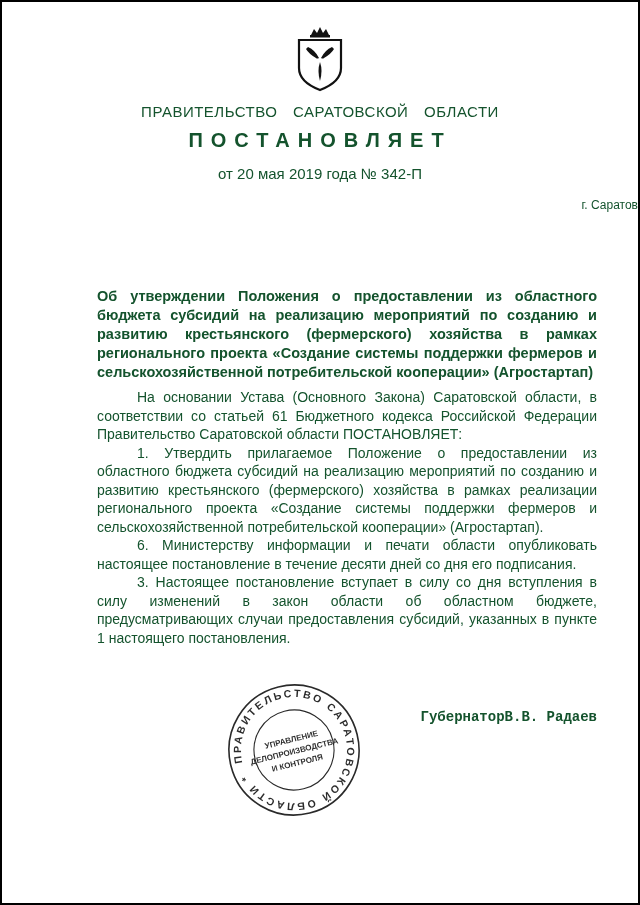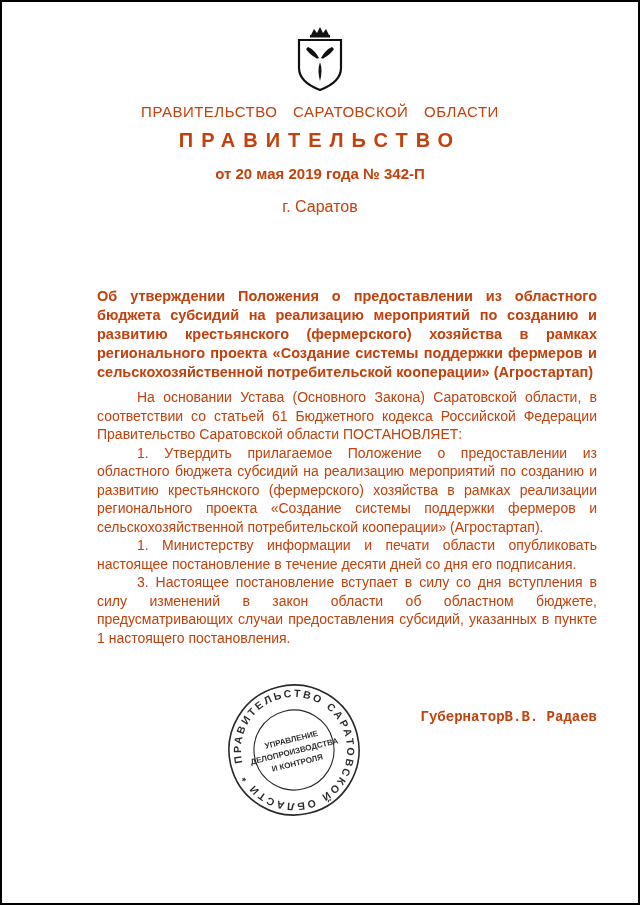--- a/index.html
+++ b/index.html
@@ -3,30 +3,30 @@
 <meta charset="utf-8">
 <style>
   html,body { margin:0; padding:0; background:#ffffff; }
   .page {
     position: relative;
     width: 640px;
     height: 905px;
     box-sizing: border-box;
     border: 2px solid #000;
     background: #fff;
-    color: #c2410c;
+    color: #14532d;
     font-family: "Liberation Sans", sans-serif;
     overflow: hidden;
   }
   .centered { position:absolute; left:0; width:100%; text-align:center; }
   .emblem-wrap { position:absolute; top:24px; left:50%; transform:translateX(-50%); }
   .org-name   { top:101px; font-size:15px; letter-spacing:0.5px; word-spacing:11px; font-weight:400; }
   .doc-type   { top:127px; font-size:20px; font-weight:bold; letter-spacing:8px; }
-  .date-line  { top:163px; font-size:15px; font-weight:bold; }
-  .city-line  { top:196px; font-size:16px; }
+  .date-line  { top:163px; font-size:15px; font-weight:normal; }
+  .city-line  { top:196px; font-size:12px;text-align:right; }
   .doc-title {
     position:absolute; top:249px; left:95px; width:500px;
     font-size:14.5px; font-weight:bold; line-height:19px;
     text-align:justify;
     margin-top:36px;
   }
   .doc-body {
     position:absolute; top:386px; left:95px; width:500px;
     font-size:14px; line-height:18.5px; text-align:justify;
   }
@@ -61,30 +61,30 @@
 
       <g fill="#111">
         <path d="M17,21 q7,3 11,11 q-2,1 -3,0 q-7,-4 -10,-9 z"></path>
         <path d="M41,21 q-7,3 -11,11 q2,1 3,0 q7,-4 10,-9 z"></path>
         <path d="M29,36 q3,9 0,19 q-3,-10 0,-19 z"></path>
       </g>
     </svg>
   </div>
 
   <div class="centered org-name">ПРАВИТЕЛЬСТВО САРАТОВСКОЙ ОБЛАСТИ</div>
-  <div class="centered doc-type">ПРАВИТЕЛЬСТВО</div>
+  <div class="centered doc-type">ПОСТАНОВЛЯЕТ</div>
   <div class="centered date-line">от 20 мая 2019 года № 342-П</div>
   <div class="centered city-line">г. Саратов</div>
 
   <div class="doc-title">Об утверждении Положения о предоставлении из областного бюджета субсидий на реализацию мероприятий по созданию и развитию крестьянского (фермерского) хозяйства в рамках регионального проекта «Создание системы поддержки фермеров и сельскохозяйственной потребительской кооперации» (Агростартап)</div>
 
   <div class="doc-body">
     <p>На основании Устава (Основного Закона) Саратовской области, в соответствии со статьей 61 Бюджетного кодекса Российской Федерации Правительство Саратовской области ПОСТАНОВЛЯЕТ:</p>
     <p>1. Утвердить прилагаемое Положение о предоставлении из областного бюджета субсидий на реализацию мероприятий по созданию и развитию крестьянского (фермерского) хозяйства в рамках реализации регионального проекта «Создание системы поддержки фермеров и сельскохозяйственной потребительской кооперации» (Агростартап).</p>
-    <p>1. Министерству информации и печати области опубликовать настоящее постановление в течение десяти дней со дня его подписания.</p>
+    <p>6. Министерству информации и печати области опубликовать настоящее постановление в течение десяти дней со дня его подписания.</p>
     <p>3. Настоящее постановление вступает в силу со дня вступления в силу изменений в закон области об областном бюджете, предусматривающих случаи предоставления субсидий, указанных в пункте 1 настоящего постановления.</p>
   </div>
 
   <div class="signature">
     <div>
       <div>Губернатор</div>
     </div>
     <div>В.В. Радаев</div>
   </div>
 

